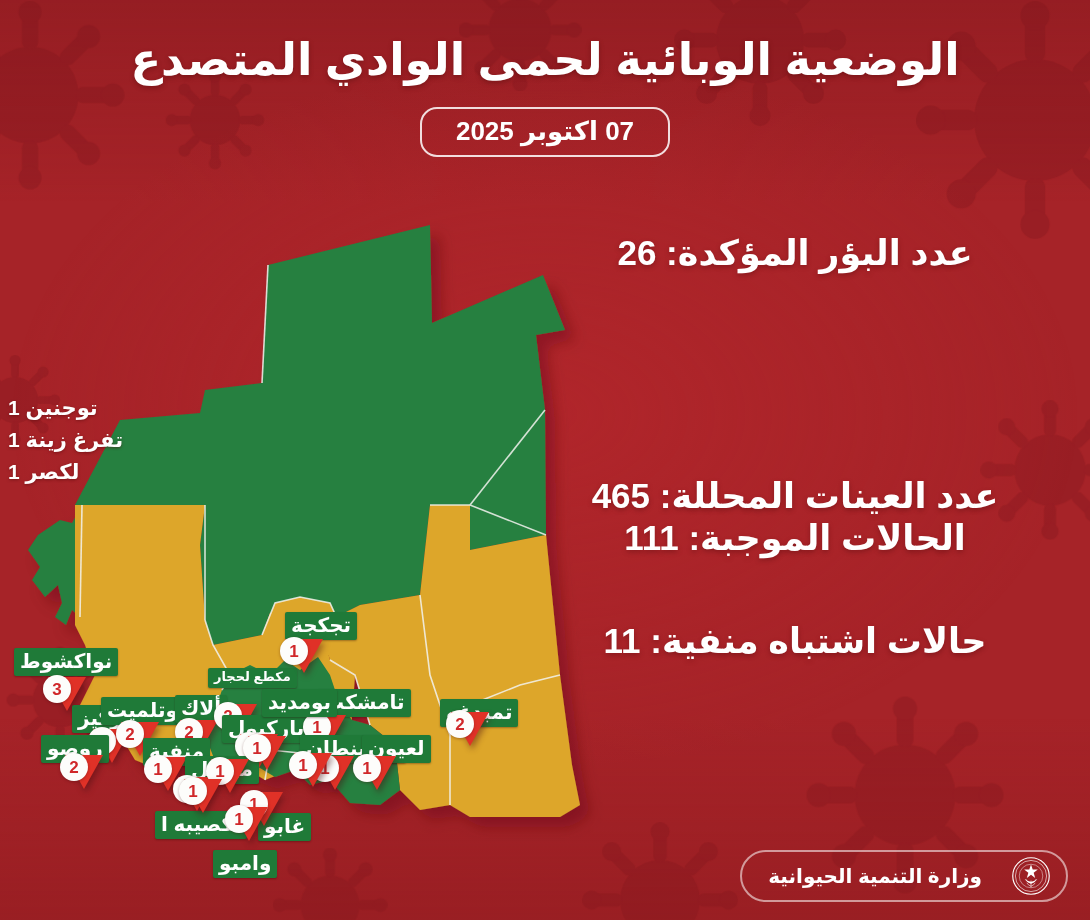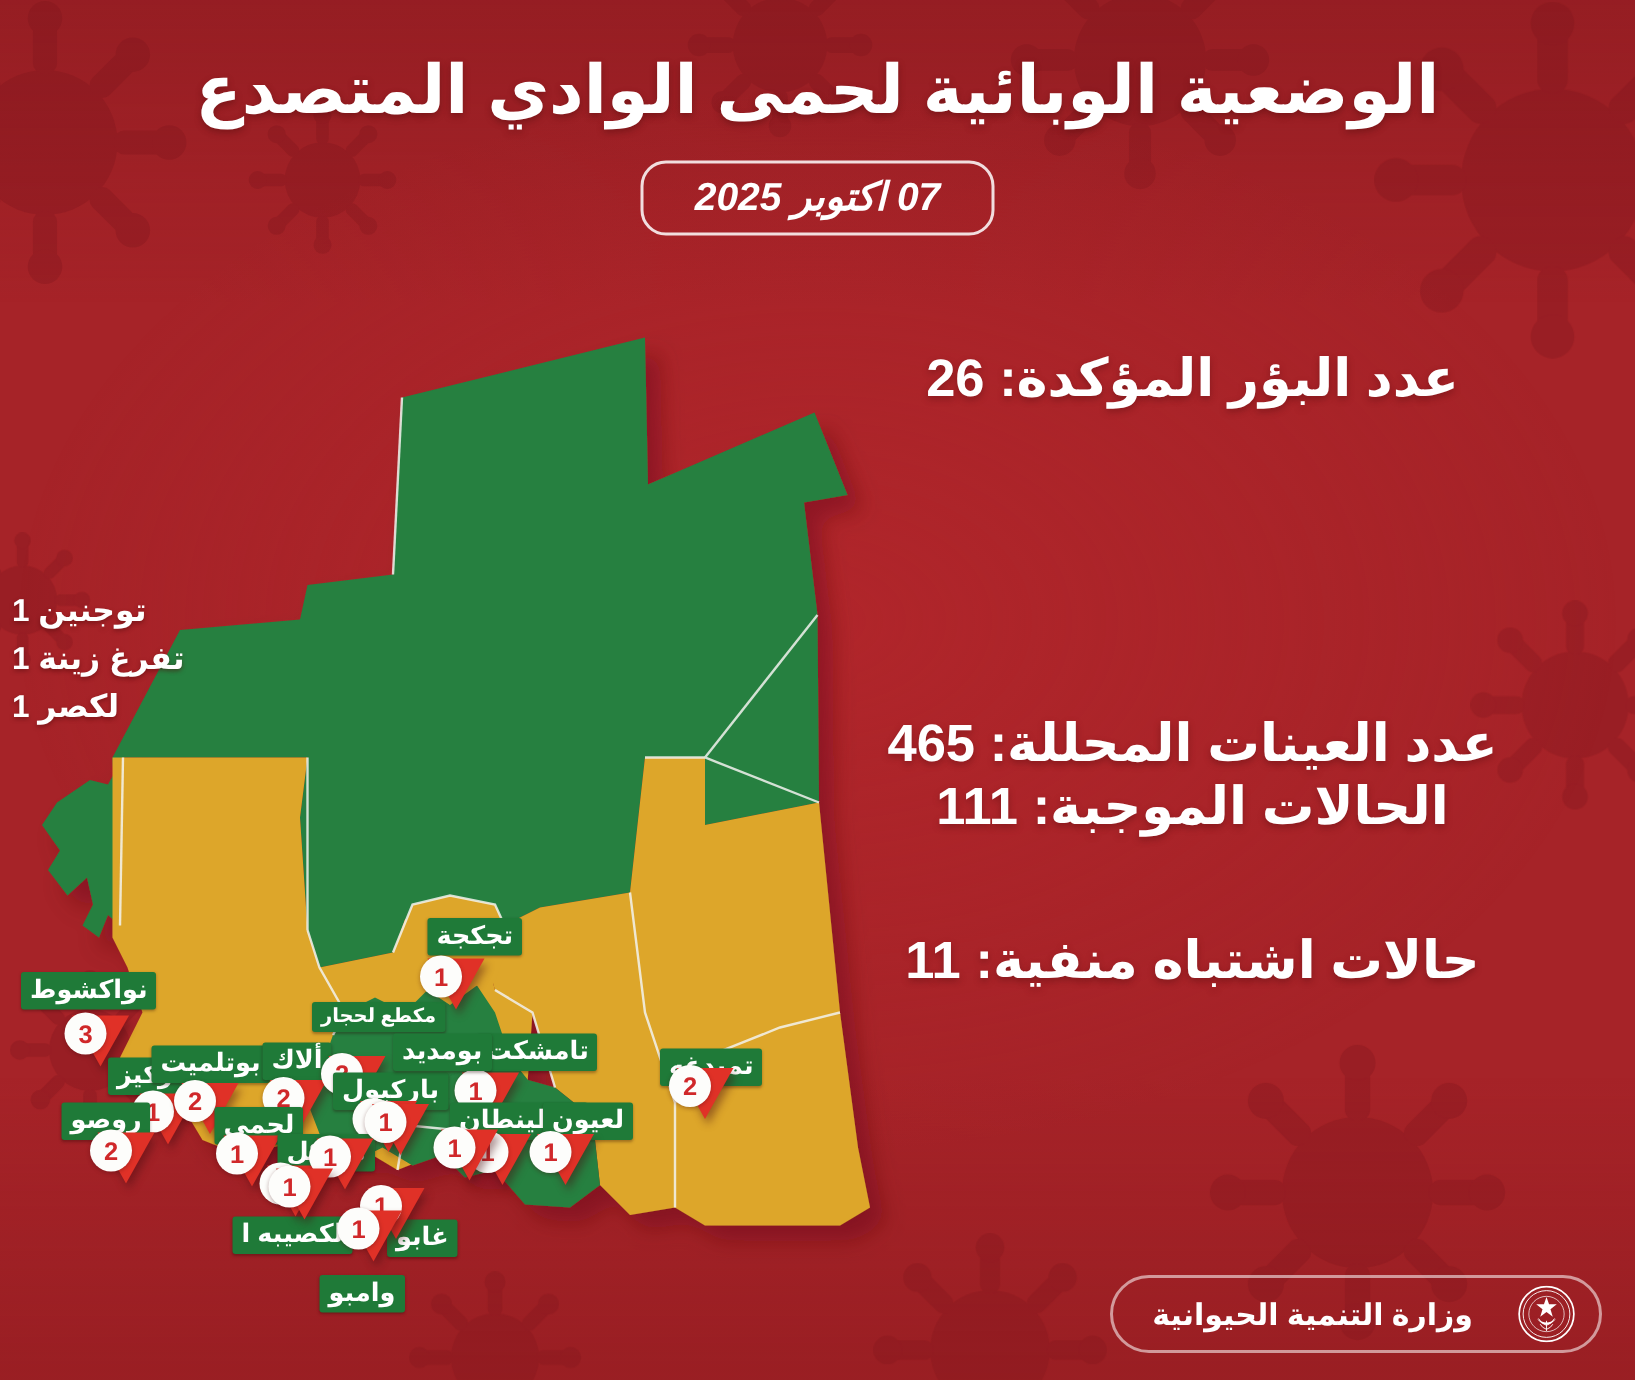--- a/index.html
+++ b/index.html
@@ -29,21 +29,20 @@
     text-shadow:0 2px 5px rgba(80,10,12,.45);
     padding:0 70px;
   }
   .date-badge {
     display:inline-block; margin-top:19px;
     border:2px solid rgba(255,255,255,.85);
     border-radius:17px;
     padding:9px 34px 11px;
     font-size:26px; font-weight:bold; color:#ffffff;
     line-height:1;
-    font-style:italic;
   }
 
   
   .stats { position:absolute; z-index:6; left:510px; top:222px; width:570px; text-align:center; }
   .stat {
     color:#ffffff; font-weight:bold; font-size:35px;
     line-height:1.18; text-shadow:0 2px 5px rgba(80,10,12,.40);
   }
   .stat.s1 { margin-top:10px; }
   .stat.s2 { margin-top:202px; }
@@ -81,21 +80,21 @@
     width:28px; height:28px; border-radius:50%;
     background:#fdfdfb;
     display:flex; align-items:center; justify-content:center;
     color:#d0282a; font-size:17px; font-weight:bold; line-height:1;
     box-shadow:0 1px 3px rgba(70,12,15,.35);
   }
 
   .mlabel {
     position:absolute;
     background:#1f7a38;
-    color:#ffffff; font-size:17px; font-weight:bold;
+    color:#ffffff; font-size:20px; font-weight:bold;
     padding:2px 6px 3px; border-radius:2px;
     white-space:nowrap; line-height:1.15;
     box-shadow:0 1px 2px rgba(40,8,10,.35);
   }
 
   
   .footer-badge {
     position:absolute; z-index:6; right:22px; bottom:18px;
     height:52px; border:2px solid rgba(255,255,255,.55);
     border-radius:26px;
@@ -303,21 +302,21 @@
     <div class="pin-shape"></div>
     <div class="pin-dot">1</div>
   </div>
 
   <div class="mlabel" style="left:440px; top:494px;">تمبدغه</div>
   <div class="pin" style="left:443px; top:505px;">
     <div class="pin-shape"></div>
     <div class="pin-dot">2</div>
   </div>
 
-  <div class="mlabel" style="left:143px; top:533px;">لحمى</div>
+  <div class="mlabel" style="left:143px; top:533px;">منفية</div>
   <div class="pin" style="left:141px; top:550px;">
     <div class="pin-shape"></div>
     <div class="pin-dot">1</div>
   </div>
 
   <div class="mlabel" style="left:185px; top:551px;">مونكل</div>
   <div class="pin" style="left:240px; top:529px;">
     <div class="pin-shape"></div>
     <div class="pin-dot">1</div>
   </div>

